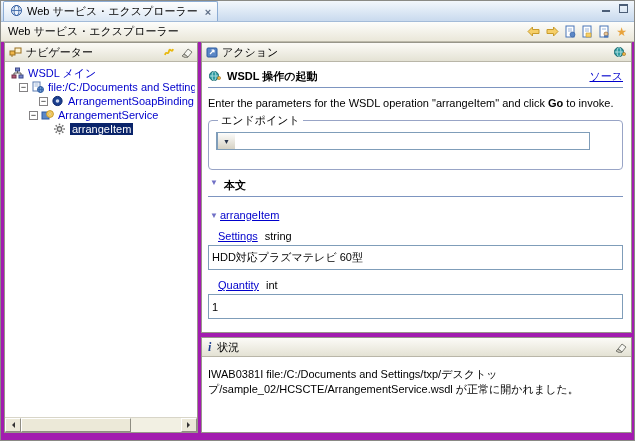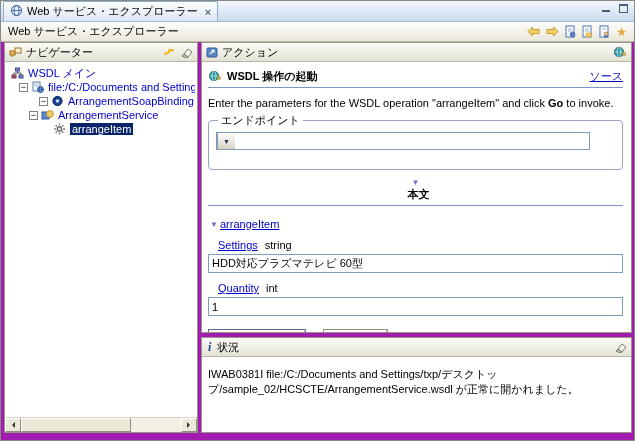--- a/index.html
+++ b/index.html
@@ -60,26 +60,26 @@
   hr.blue{border:0;border-top:1px solid #7d95c0;margin:2px 0 0;}
   .instruction{margin:9px 0 4px;}
   fieldset.endpoint{border:1px solid #98a4c6;border-radius:4px;margin:2px 0 8px;padding:4px 7px 19px;}
   fieldset.endpoint legend{padding:0 3px;margin-left:2px;}
   .combo{width:374px;height:18px;box-sizing:border-box;border:1px solid #7f9db9;background:#fff;display:flex;align-items:center;cursor:pointer;}
   .combo-text{flex:1;padding:0 3px;white-space:nowrap;overflow:hidden;}
   .combo-btn{width:17px;align-self:stretch;background:linear-gradient(180deg,#fdfdfc,#d6d2c4);border-left:1px solid #7f9db9;display:flex;align-items:center;justify-content:center;flex:none;}
   .combo-btn::before{content:"▼";font-size:7px;color:#28344a;}
   .tri{flex:none;width:10px;color:#7171c6;font-size:8px;}
   .tri::before{content:"▼";}
-  .section-row{display:flex;align-items:center;margin:8px 0 3px 2px;flex-direction:column;}
+  .section-row{display:flex;margin:8px 0 3px 2px;}
   .body-title{font-weight:bold;margin-left:4px;}
   .op-row{display:flex;align-items:center;margin:12px 0 6px 2px;}
   .field-label-row{margin:9px 0 3px 10px;}
   .field-type{margin-left:7px;}
-  input.text{display:block;width:415px;box-sizing:border-box;height:19px;border:1px solid #7f9db9;background:#fff;font:11px "Liberation Sans",sans-serif;padding:1px 3px;}
+  input.text{display:block;width:415px;box-sizing:border-box;height:25px;border:1px solid #7f9db9;background:#fff;font:11px "Liberation Sans",sans-serif;padding:1px 3px;}
   .buttons-row{margin-top:13px;display:flex;gap:17px;align-items:center;}
   button.btn{font:11px "Liberation Sans",sans-serif;height:20px;padding:0 9px;background:linear-gradient(180deg,#fdfcf9,#e6e3d5);
     border:1px solid #8f8d82;box-shadow:inset 1px 1px 0 #fff, inset -1px -1px 0 #a8a698;cursor:pointer;}
   button.btn-go{border-color:#55688c;padding:0 13px;}
 
   
   .status-content{flex:1;padding:10px 6px 0;overflow:hidden;}
   .info-glyph{font-family:"Liberation Serif",serif;font-style:italic;font-weight:bold;color:#1b3f8f;font-size:12px;line-height:1;padding:0 2px;}
 </style>
 </head>

